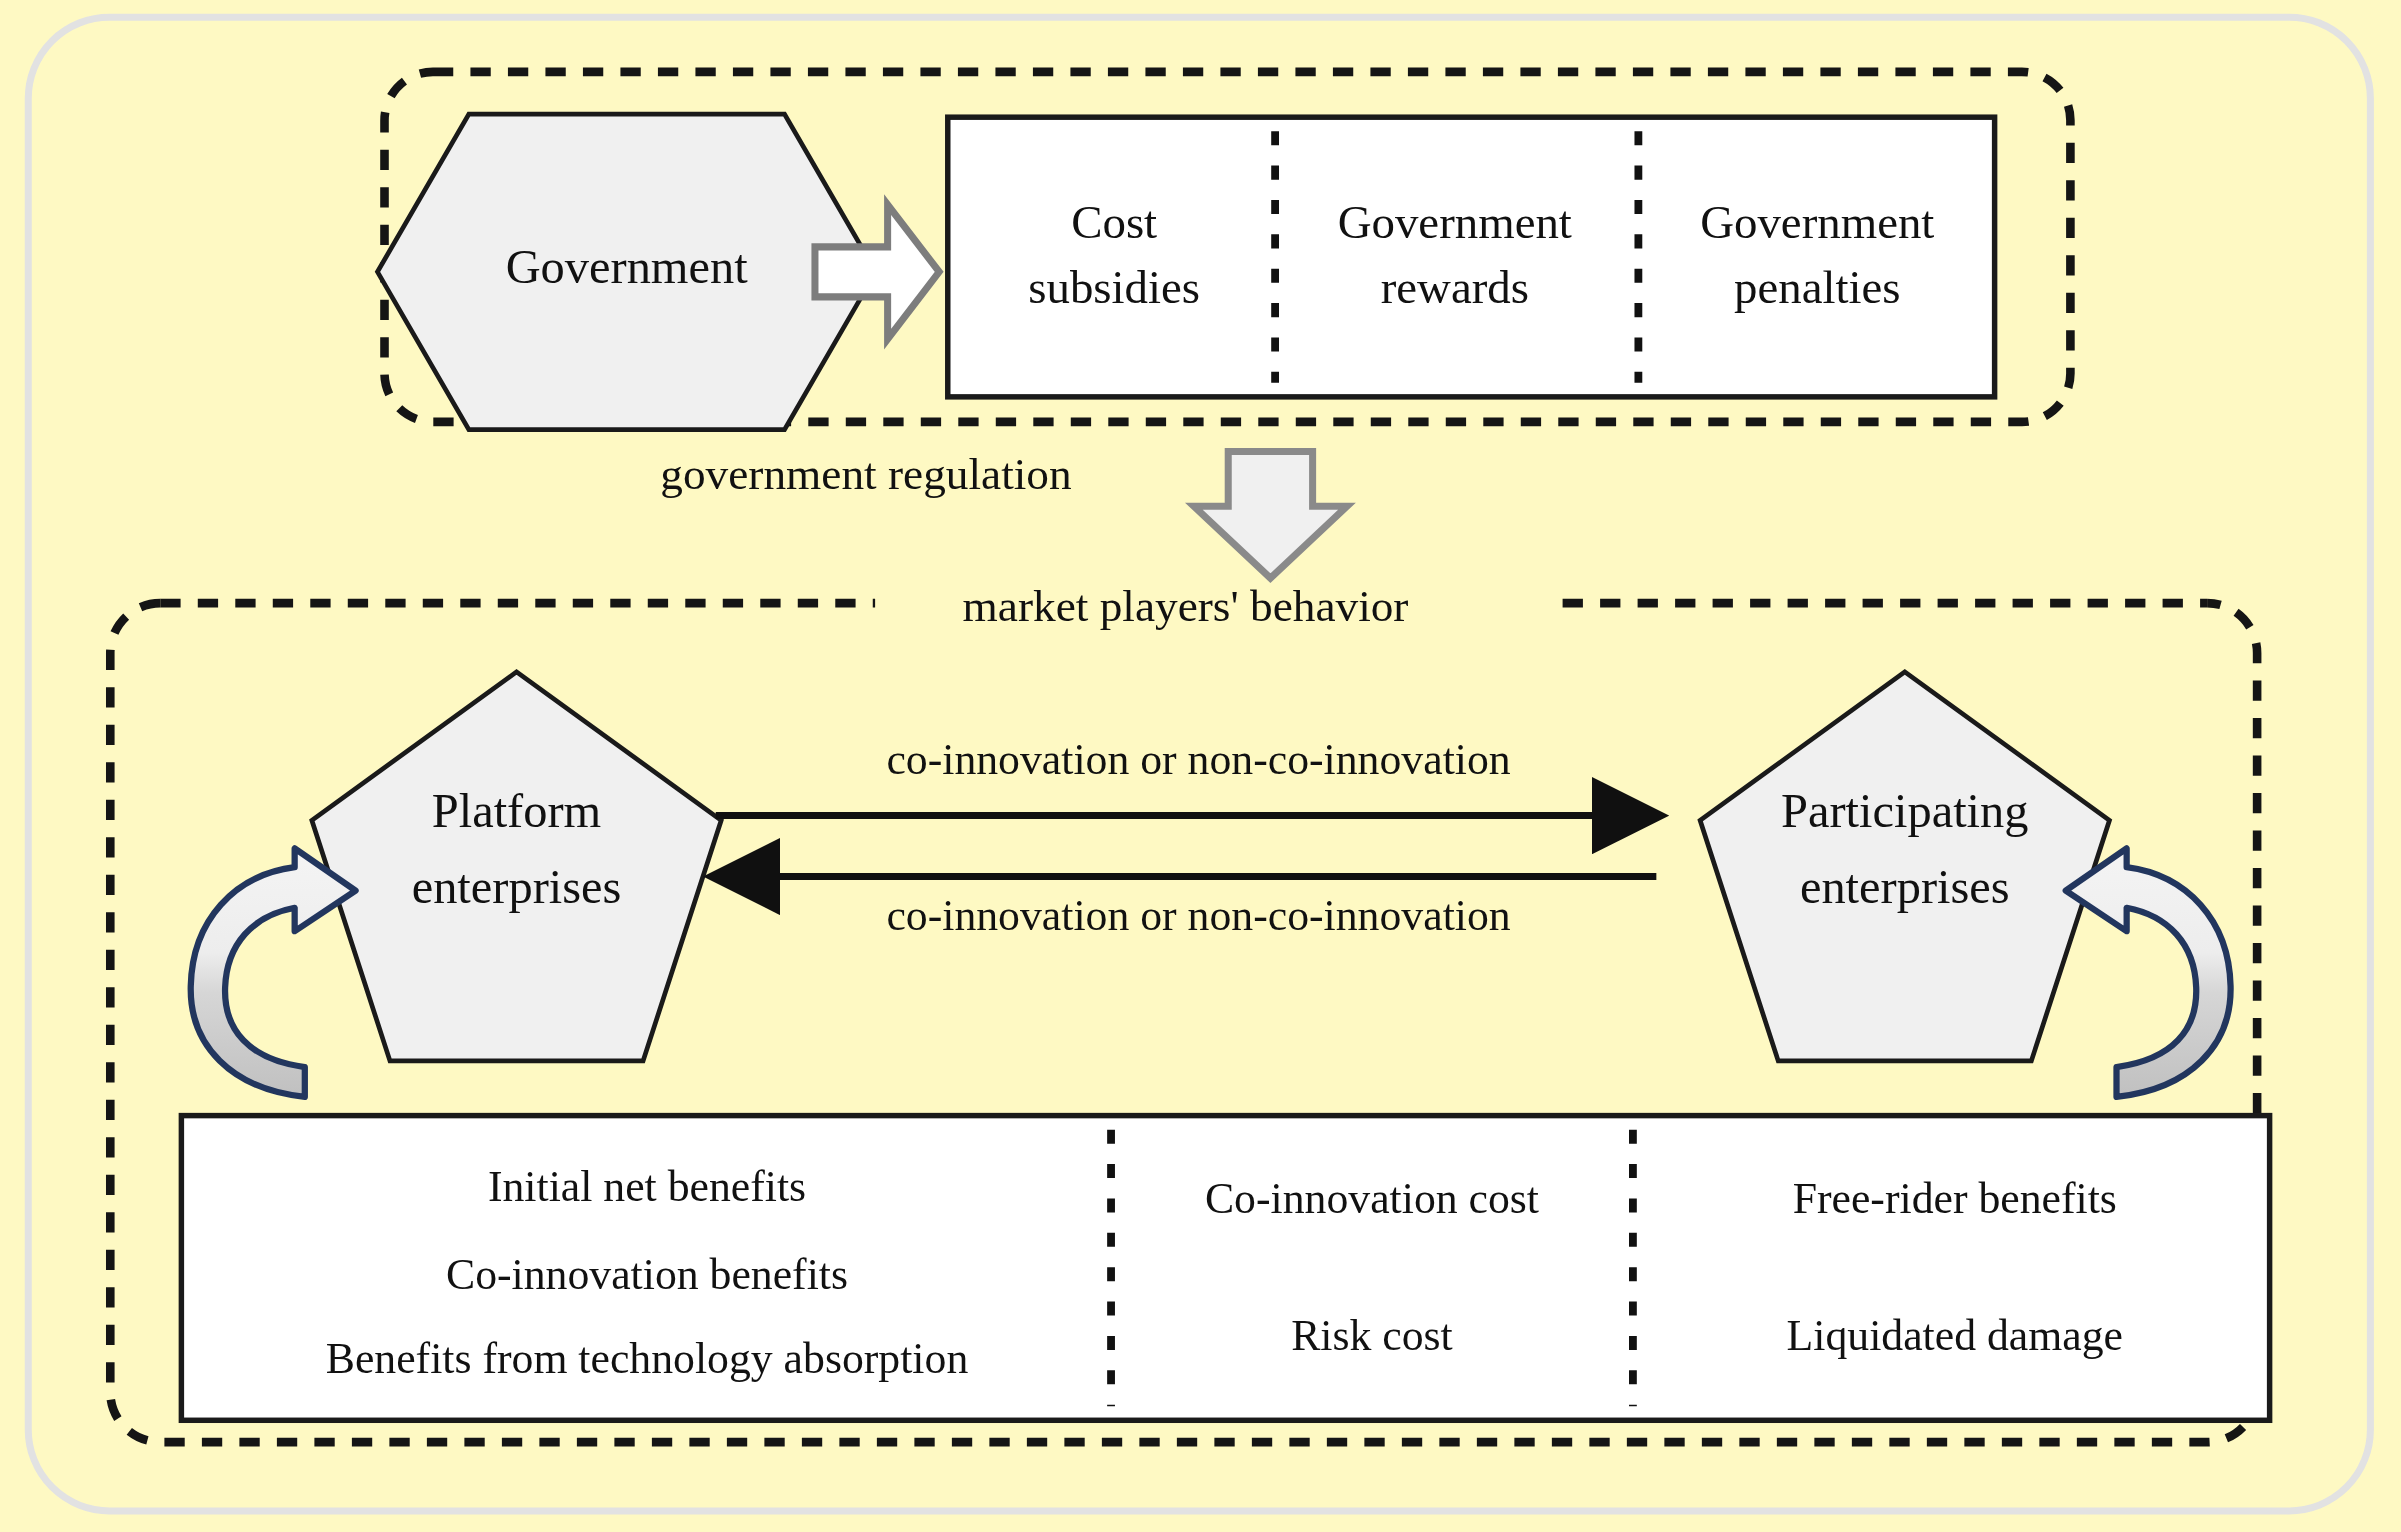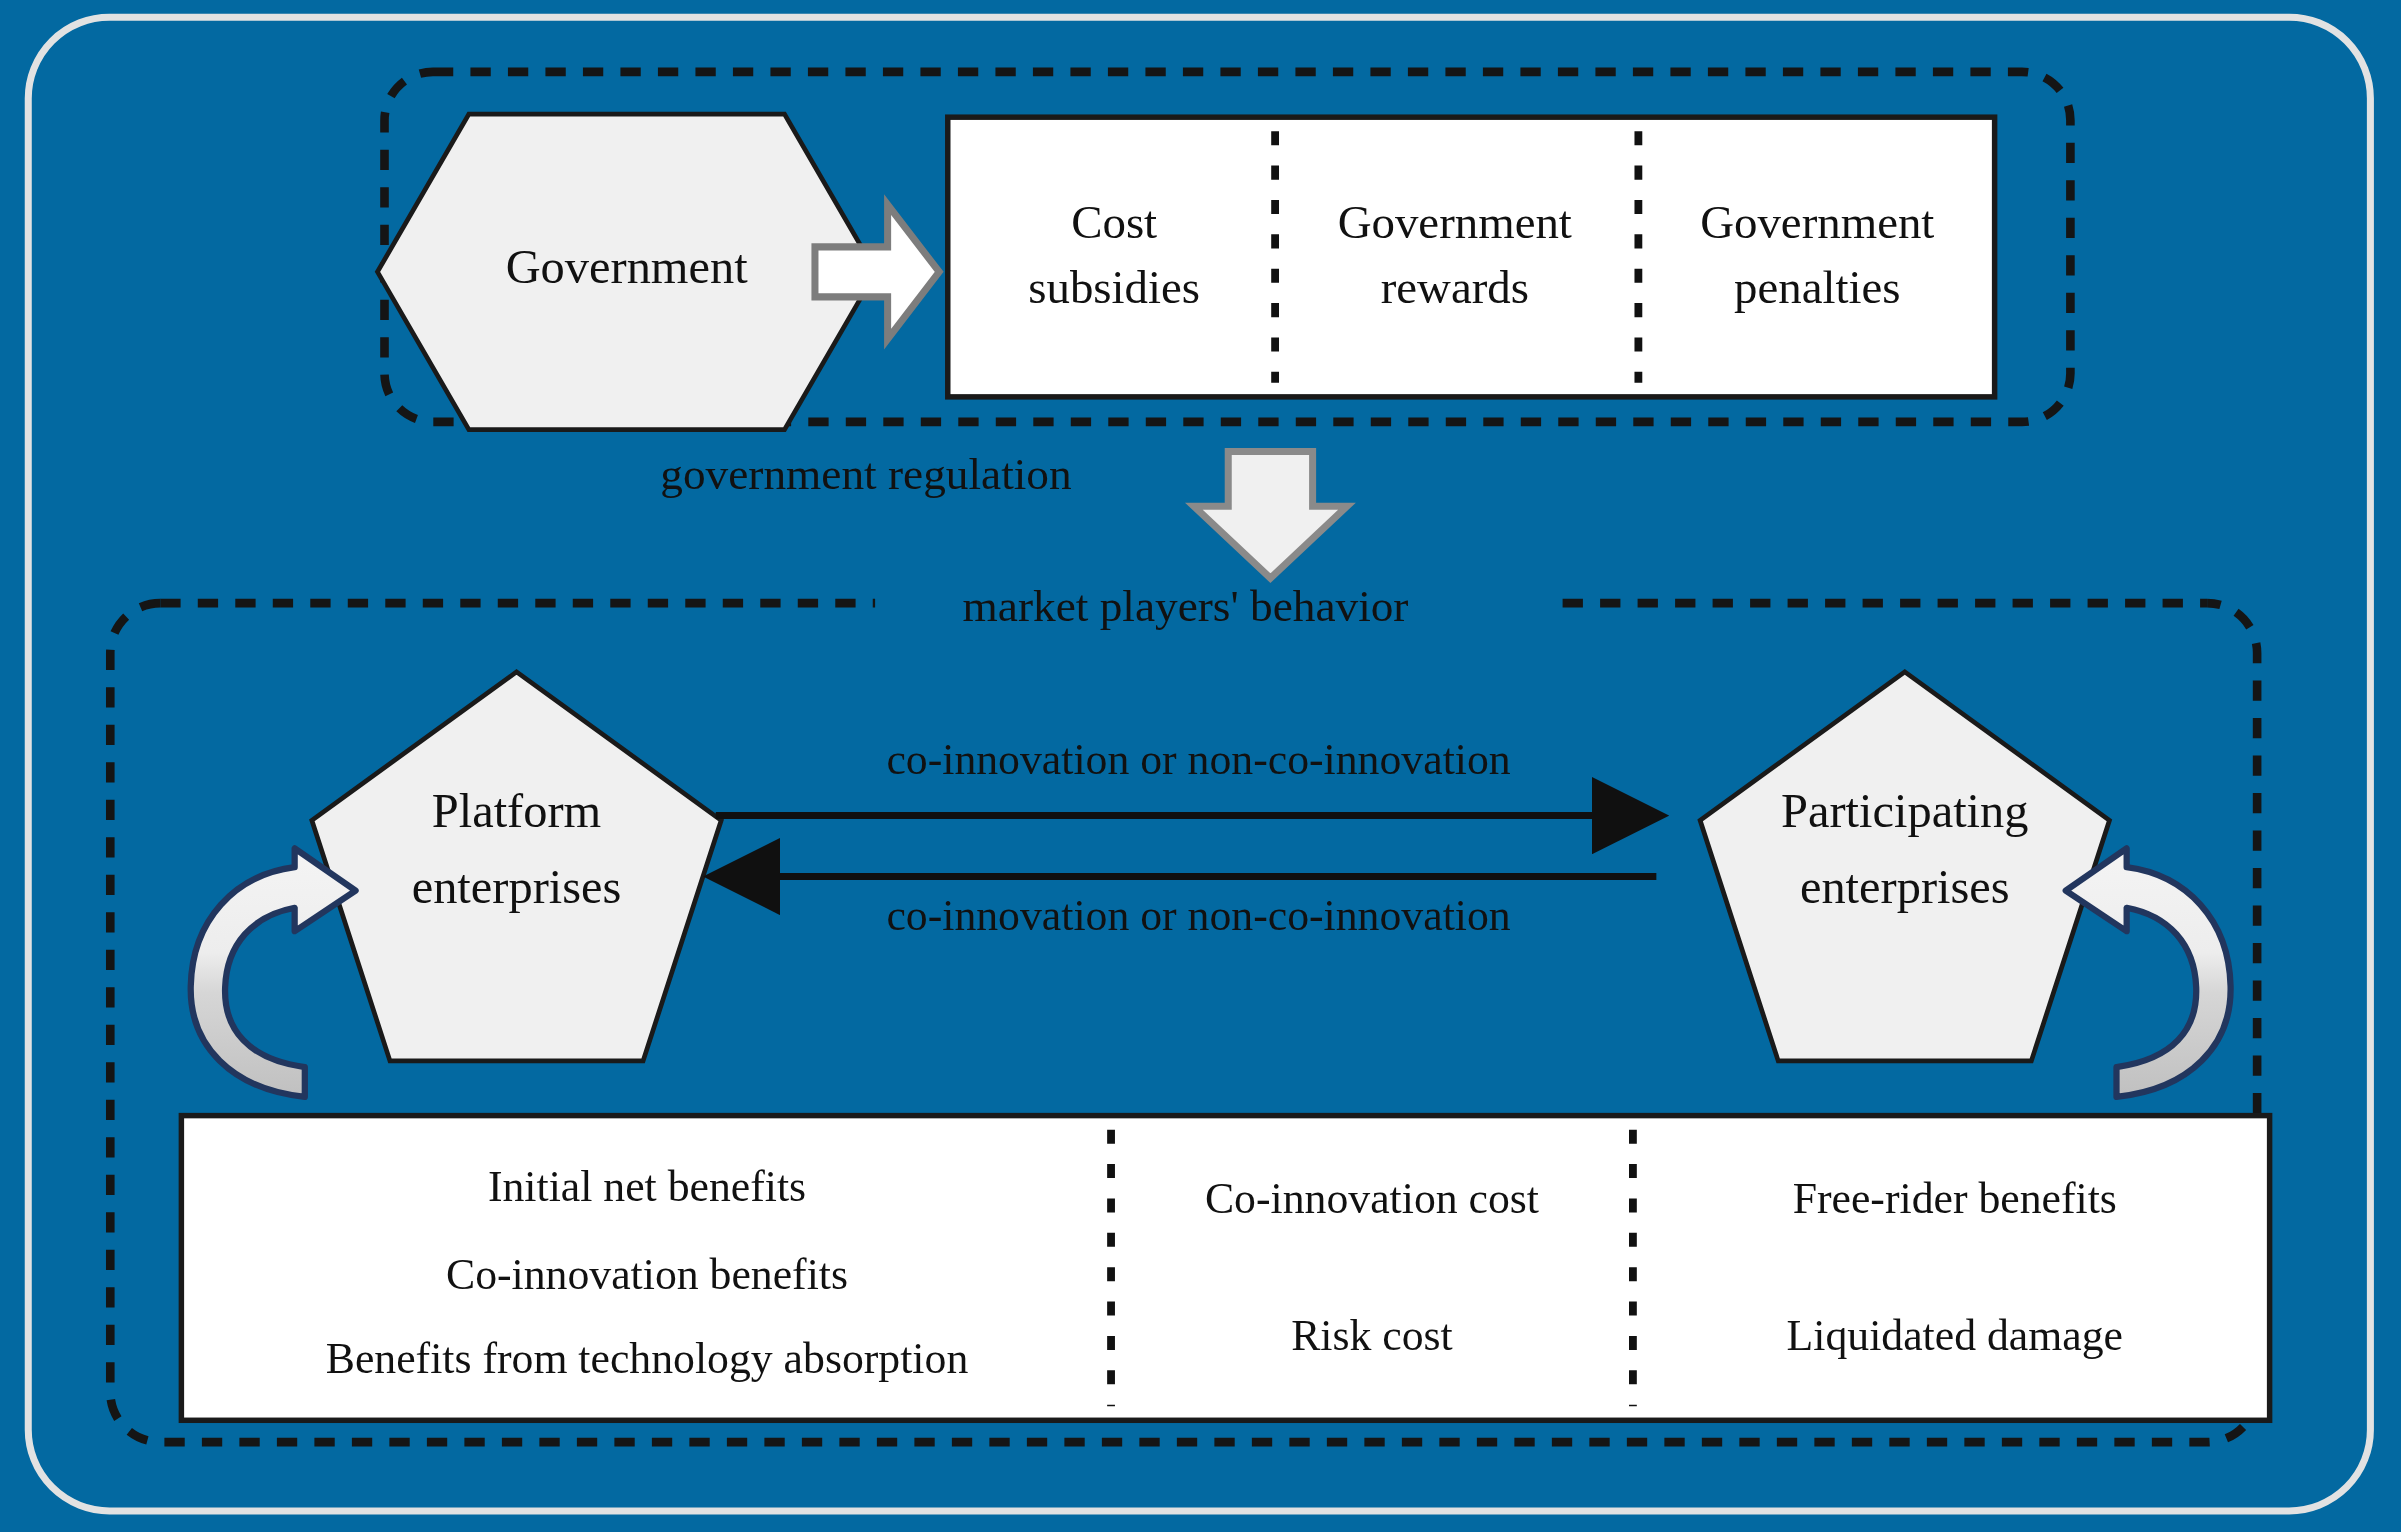--- a/index.html
+++ b/index.html
@@ -8,21 +8,21 @@
     padding: 0;
     background: #ffffff;
   }
   body {
     font-family: "Liberation Serif", "DejaVu Serif", serif;
   }
   #stage {
     position: relative;
     width: 2401px;
     height: 1532px;
-    background: #0369a1;
+    background: #fef9c3;
     overflow: hidden;
   }
   #diagram {
     position: absolute;
     inset: 0;
     width: 2401px;
     height: 1532px;
     display: block;
   }
   .svg-text {

